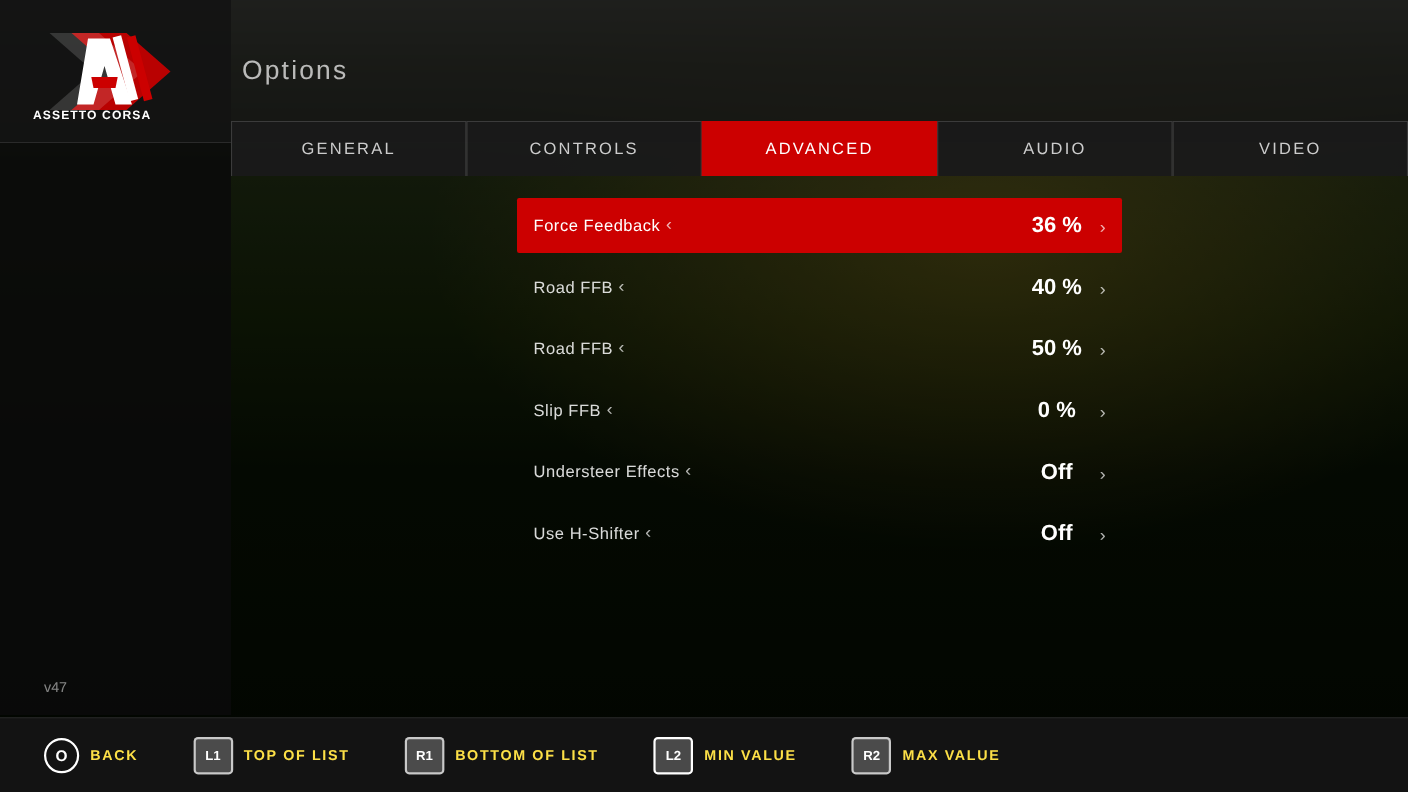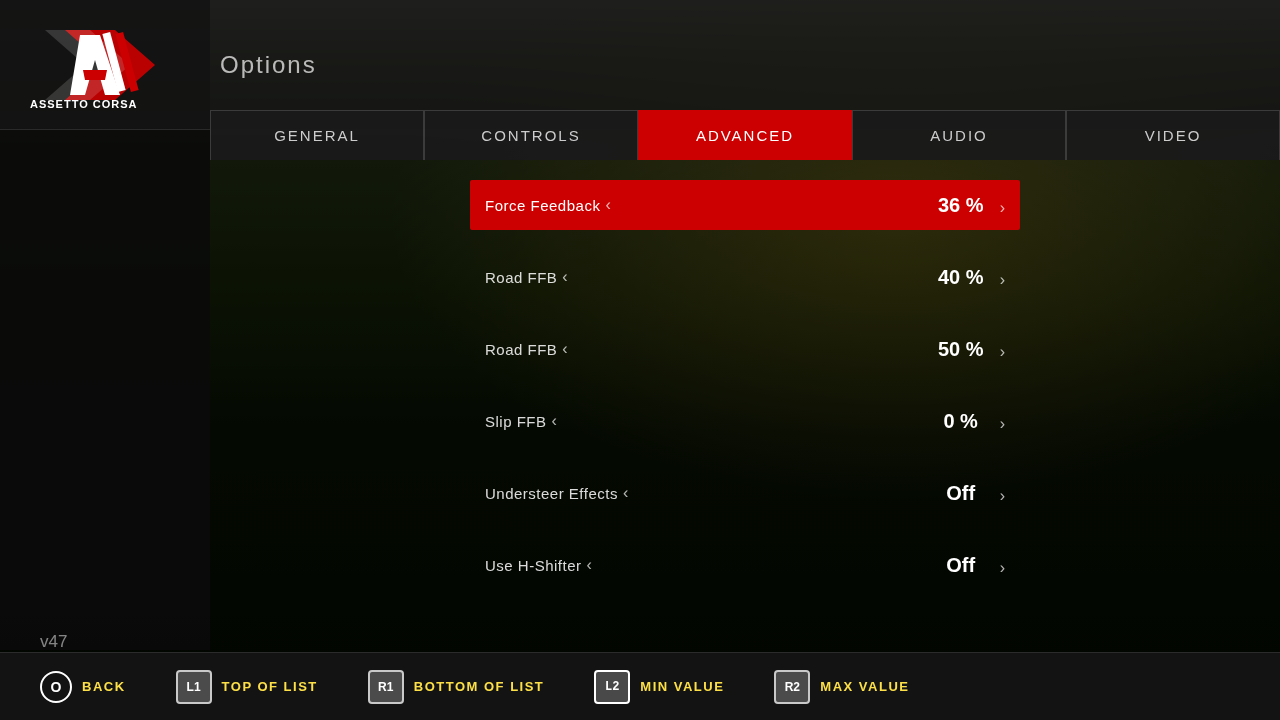--- a/index.html
+++ b/index.html
@@ -118,21 +118,21 @@
       max-width: 550px;
       margin: 0 auto;
     }
 
     .setting-row {
       display: flex;
       align-items: center;
       justify-content: space-between;
       height: 50px;
       padding: 0 15px;
-      margin-bottom: 22px;
+      margin-bottom: 6px;
       color: white;
       font-size: 16px;
     }
 
     .setting-row.highlighted {
       background: #cc0000;
       border-radius: 2px;
     }
 
     .setting-row:not(.highlighted) {
@@ -172,24 +172,24 @@
     }
 
     .arrow-right {
       font-size: 16px;
       color: rgba(255,255,255,0.7);
     }
 
     
     .version {
       position: absolute;
-      bottom: 68px;
+      bottom: 88px;
       left: 40px;
       color: rgba(255,255,255,0.5);
-      font-size: 17px;
+      font-size: 13px;
       z-index: 10;
     }
 
     
     .bottom-bar {
       position: absolute;
       bottom: 0;
       left: 0;
       right: 0;
       height: 68px;
@@ -233,21 +233,20 @@
       justify-content: center;
       color: #ffffff;
       font-size: 12px;
       font-weight: bold;
       flex-shrink: 0;
     }
 
     .btn-rect.highlighted {
       background: rgba(80,80,80,0.9);
       border-color: white;
-      font-family: Liberation Mono, monospace;
     }
 
     .ctrl-label {
       color: #fde047;
       font-size: 13px;
       font-weight: bold;
       letter-spacing: 1.5px;
       text-transform: uppercase;
     }
 

